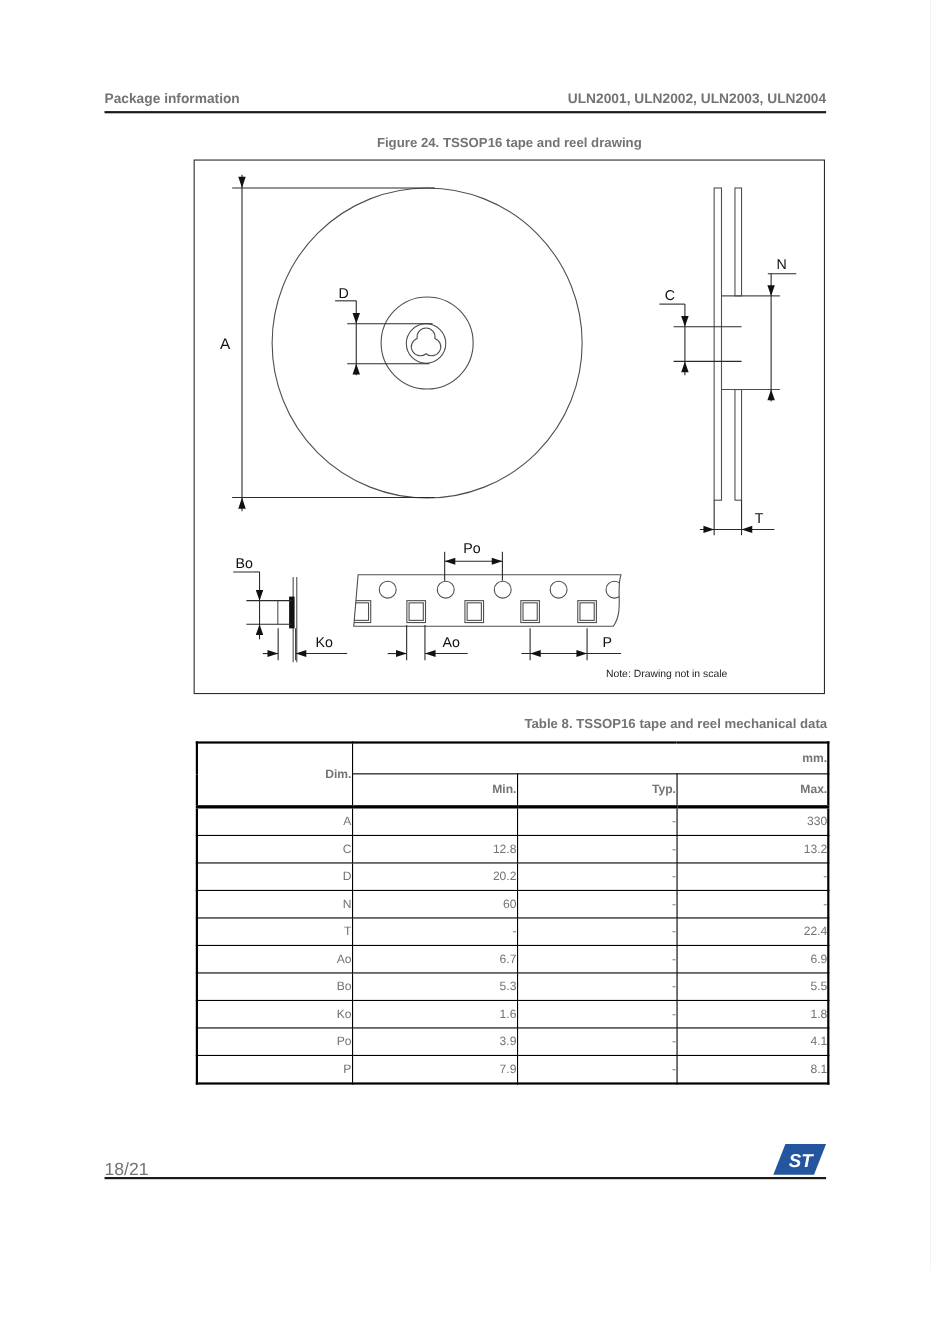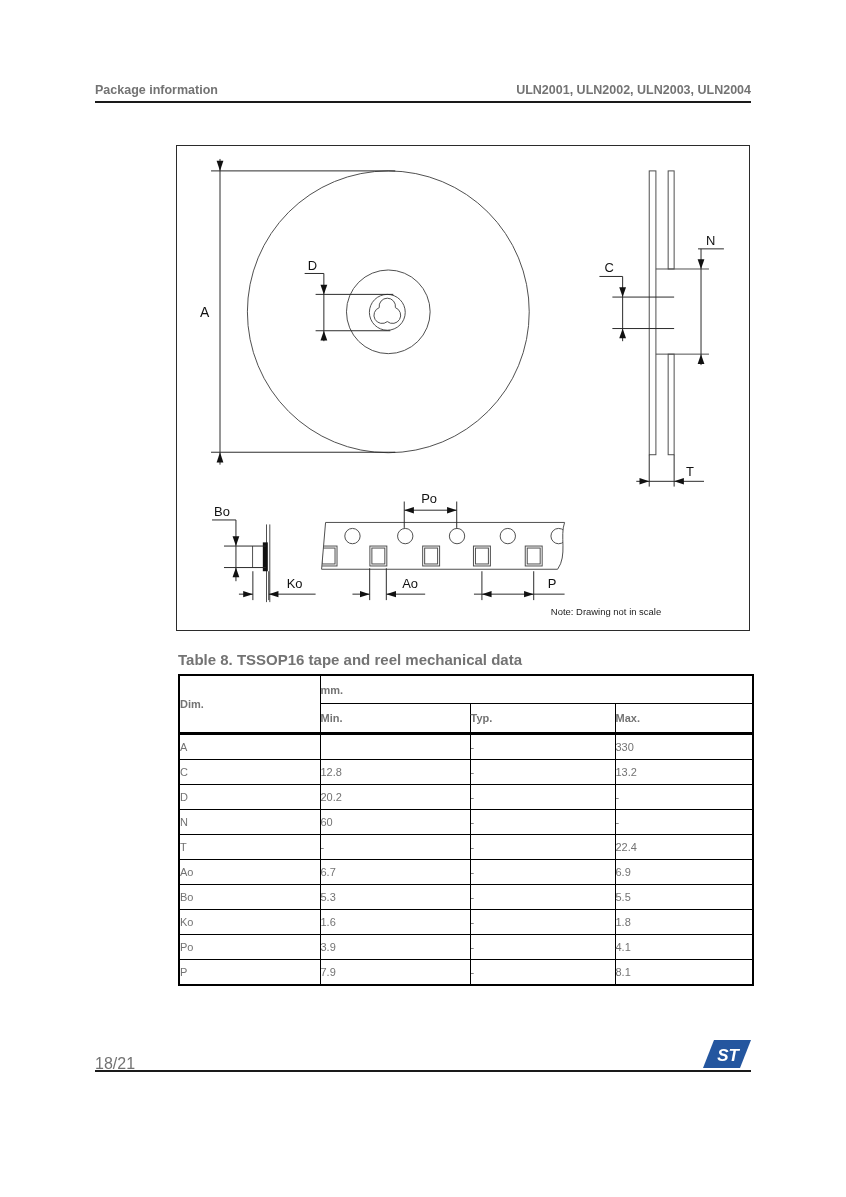--- a/index.html
+++ b/index.html
@@ -21,27 +21,27 @@
                 border:1.5px solid #2b2b2b; box-sizing:border-box; }
   .figure-box svg { display:block; width:100%; height:100%; }
 
   svg .ln   { stroke:#4f4f4f; stroke-width:1; fill:none; }
   svg .dim  { stroke:#2a2a2a; stroke-width:1; fill:none; }
   svg .arr  { fill:#111; stroke:none; }
   svg .lbl  { font-size:13px; fill:#111; font-family:"Liberation Sans",sans-serif; }
   svg .lblA { font-size:14px; }
   svg .note { font-size:9.5px; fill:#222; font-family:"Liberation Sans",sans-serif; }
 
-  .table-title { left:178px; top:651px; width:574px; text-align:left;
-                 font-size:15px; font-weight:bold; }
+  .table-title { left:178px; top:651px; width:574px; text-align:right;
+                 font-size:12px; font-weight:bold; }
   table.mech { position:absolute; left:178px; top:674px; width:574px;
                border-collapse:collapse; table-layout:fixed;
                font-size:11px; }
   table.mech th, table.mech td {
-    border:1.5px solid #000; text-align:left; vertical-align:middle;
+    border:1.5px solid #000; text-align:right; vertical-align:middle;
     padding:0; height:24px; font-weight:normal;
   }
   table.mech { border:2.5px solid #000; }
   table.mech thead th { font-weight:bold; }
   table.mech thead tr.units-row th { height:27px; }
   table.mech thead tr.minmax-row th { height:28px; border-bottom:3.5px solid #000;margin-left:44px; }
   table.mech th.dim-head { border-bottom:3.5px solid #000; }
 
   .footer-page { left:95px; top:1055px; font-size:16px; }
   .footer-doc  { left:95px; top:1055px; width:656px; text-align:center; font-size:11px; }
@@ -50,20 +50,21 @@
 </style>
 </head>
 <body>
 
 <div class="page">
 
   <div class="abs doc-header-left">Package information</div>
   <div class="abs doc-header-right">ULN2001, ULN2002, ULN2003, ULN2004</div>
   <div class="rule header-rule"></div>
 
+  <div class="abs figure-title">Figure 24. TSSOP16 tape and reel drawing</div>
 
   <div class="abs figure-box">
     <svg viewBox="0 0 574 486">
       <defs>
         <clipPath id="stripclip">
           <path d="M 149,378 L 389,378 C 384,392 392,411 382,425 L 145,425 Z"></path>
         </clipPath>
       </defs>
 
       <g>

